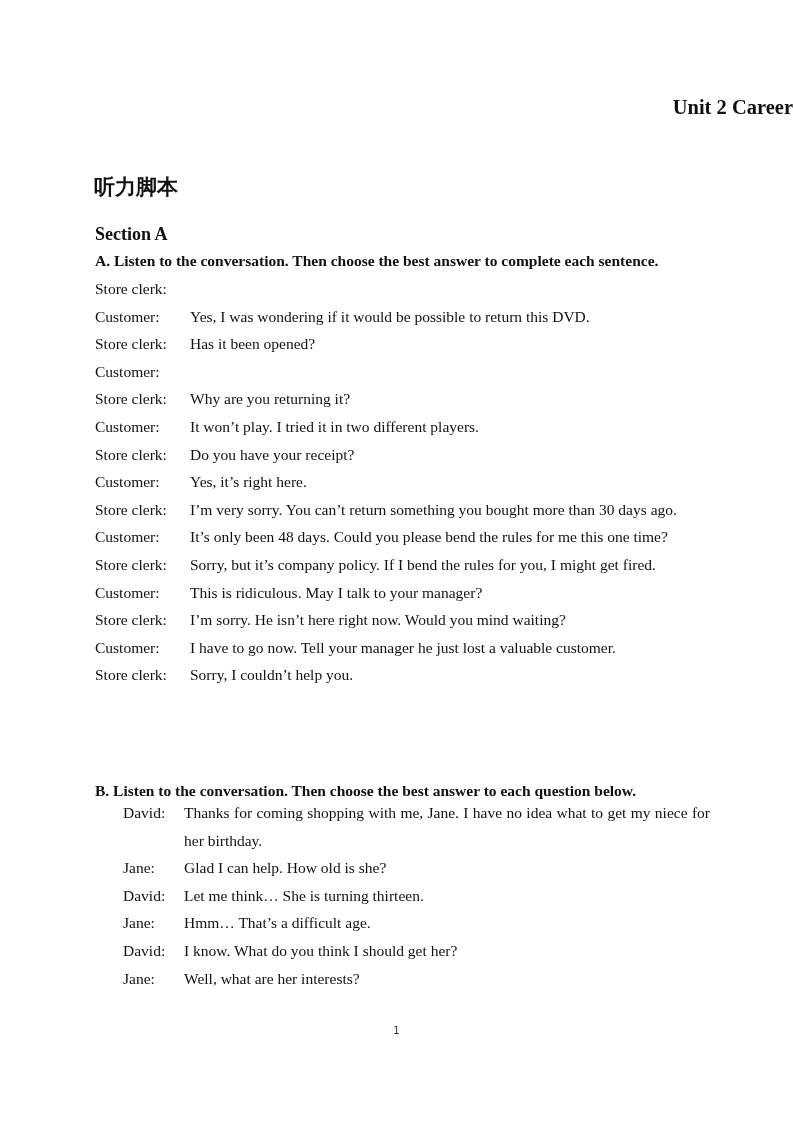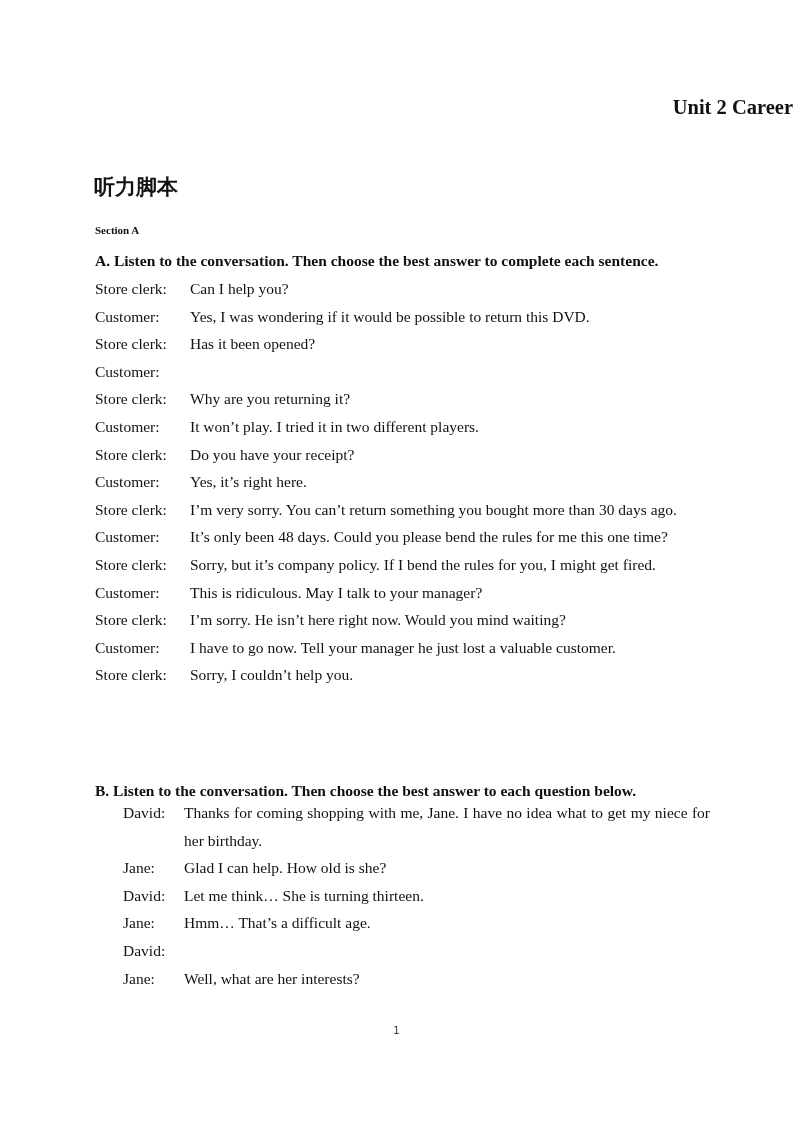--- a/index.html
+++ b/index.html
@@ -11,21 +11,21 @@
   .title {
     position: absolute; top: 96px; left: 0; width: 793px;
     text-align: right; font-weight: bold; font-size: 20.5px;
   }
   .heading-cn {
     position: absolute; top: 173px; left: 94px;
     font-family: "DejaVu Sans", sans-serif; font-weight: bold; font-size: 21px;
   }
   .section-label {
     position: absolute; top: 224px; left: 95px;
-    font-weight: bold; font-size: 11px;
+    font-weight: bold; font-size: 18px;
   }
   .instr {
     position: absolute; left: 95px;
     font-weight: bold; font-size: 15.5px; white-space: nowrap;
   }
   .dialog { position: absolute; left: 95px; width: 587px; }
   .line { display: flex; font-size: 15.5px; line-height: 27.6px; justify-content: space-between; }
   .speaker { flex: 0 0 auto; white-space: nowrap; }
   .dialog-a .speaker { width: 95px; }
   .dialog-b .speaker { width: 61px; }
@@ -40,21 +40,20 @@
 
 <div>
   <div class="title">Unit 2 Career</div>
   <div class="heading-cn">听力脚本</div>
   <div class="section-label">Section A</div>
 
   <div class="instr" style="top:252px;">A. Listen to the conversation. Then choose the best answer to complete each sentence.</div>
   <div class="dialog dialog-a" style="top:275px;" id="dialog-a">
       <div class="line">
         <span class="speaker">Store clerk:</span>
-        <span class="utter">Can I help you?</span>
       </div>
       <div class="line">
         <span class="speaker">Customer:</span>
         <span class="utter">Yes, I was wondering if it would be possible to return this DVD.</span>
       </div>
       <div class="line">
         <span class="speaker">Store clerk:</span>
         <span class="utter">Has it been opened?</span>
       </div>
       <div class="line">
@@ -119,20 +118,21 @@
       <div class="line">
         <span class="speaker">David:</span>
         <span class="utter">Let me think… She is turning thirteen.</span>
       </div>
       <div class="line">
         <span class="speaker">Jane:</span>
         <span class="utter">Hmm… That’s a difficult age.</span>
       </div>
       <div class="line">
         <span class="speaker">David:</span>
+        <span class="utter">I know. What do you think I should get her?</span>
       </div>
       <div class="line">
         <span class="speaker">Jane:</span>
         <span class="utter">Well, what are her interests?</span>
       </div>
     </div>
 
   <div class="page-num">1</div>
 </div>
 

